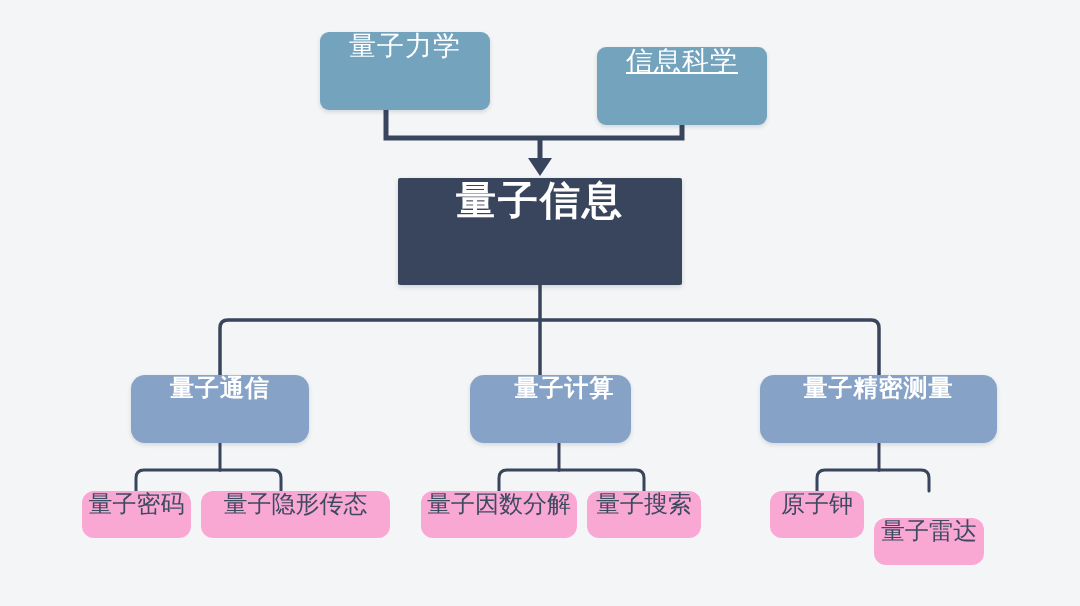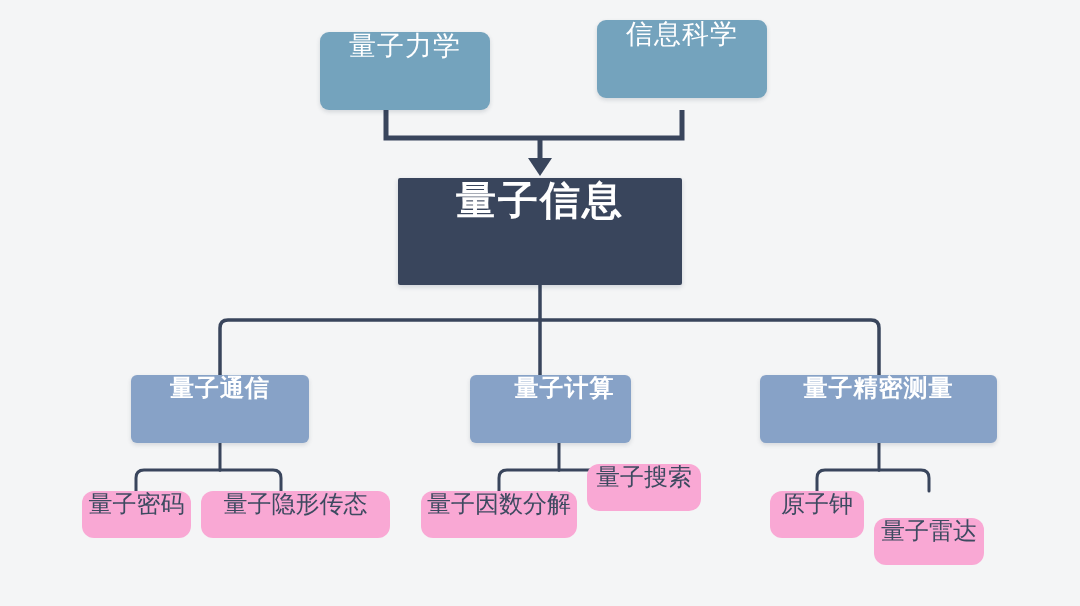--- a/index.html
+++ b/index.html
@@ -43,41 +43,41 @@
     height: 78px;
     border-radius: 9px;
     background: #74a3bd;
     color: #ffffff;
     font-size: 27px;
     font-weight: 400;
     letter-spacing: 1px;
     box-shadow: 0 2px 4px rgba(40,55,75,0.16);
   }
   #node-src-0 { left: 320px; top: 32px; }
-  #node-src-1 { left: 597px; top: 20px; }
+  #node-src-1 { left: 597px; top: 47px; text-decoration: underline; }
 
   
   .node-root {
     left: 398px;
     top: 178px;
     width: 284px;
     height: 107px;
     border-radius: 2px;
     background: #39455c;
     color: #ffffff;
     font-size: 40px;
     font-weight: bold;
     letter-spacing: 2px;
     box-shadow: 0 2px 5px rgba(40,55,75,0.18);
   }
 
   
   .node-branch {
     height: 68px;
-    border-radius: 6px;
+    border-radius: 14px;
     background: #87a2c7;
     color: #ffffff;
     font-size: 24px;
     font-weight: bold;
     letter-spacing: 1px;
     box-shadow: 0 2px 4px rgba(40,55,75,0.15);
   }
   #node-branch-0 { left: 131px; top: 375px; width: 178px; }
   #node-branch-1 { left: 470px; top: 375px; width: 161px; padding-left: 28px; }
   #node-branch-2 { left: 760px; top: 375px; width: 237px; }
@@ -88,21 +88,21 @@
     border-radius: 12px;
     background: #f9a8d4;
     color: #3d4a60;
     font-size: 24px;
     font-weight: 400;
     padding: 0 13px;
   }
   #node-leaf-0 { left: 82px;  top: 491px; width: 109px; }
   #node-leaf-1 { left: 201px; top: 491px; width: 189px; }
   #node-leaf-2 { left: 421px; top: 491px; width: 156px; }
-  #node-leaf-3 { left: 587px; top: 464px; width: 114px; }
+  #node-leaf-3 { left: 587px; top: 491px; width: 114px; }
   #node-leaf-4 { left: 770px; top: 491px; width: 94px;  }
   #node-leaf-5 { left: 874px; top: 491px; width: 110px; margin-top: 27px; }
 </style>
 </head>
 <body>
 
 <div id="diagram-root">
 
   <svg class="connectors" viewBox="0 0 1080 606" xmlns="http://www.w3.org/2000/svg">
 

